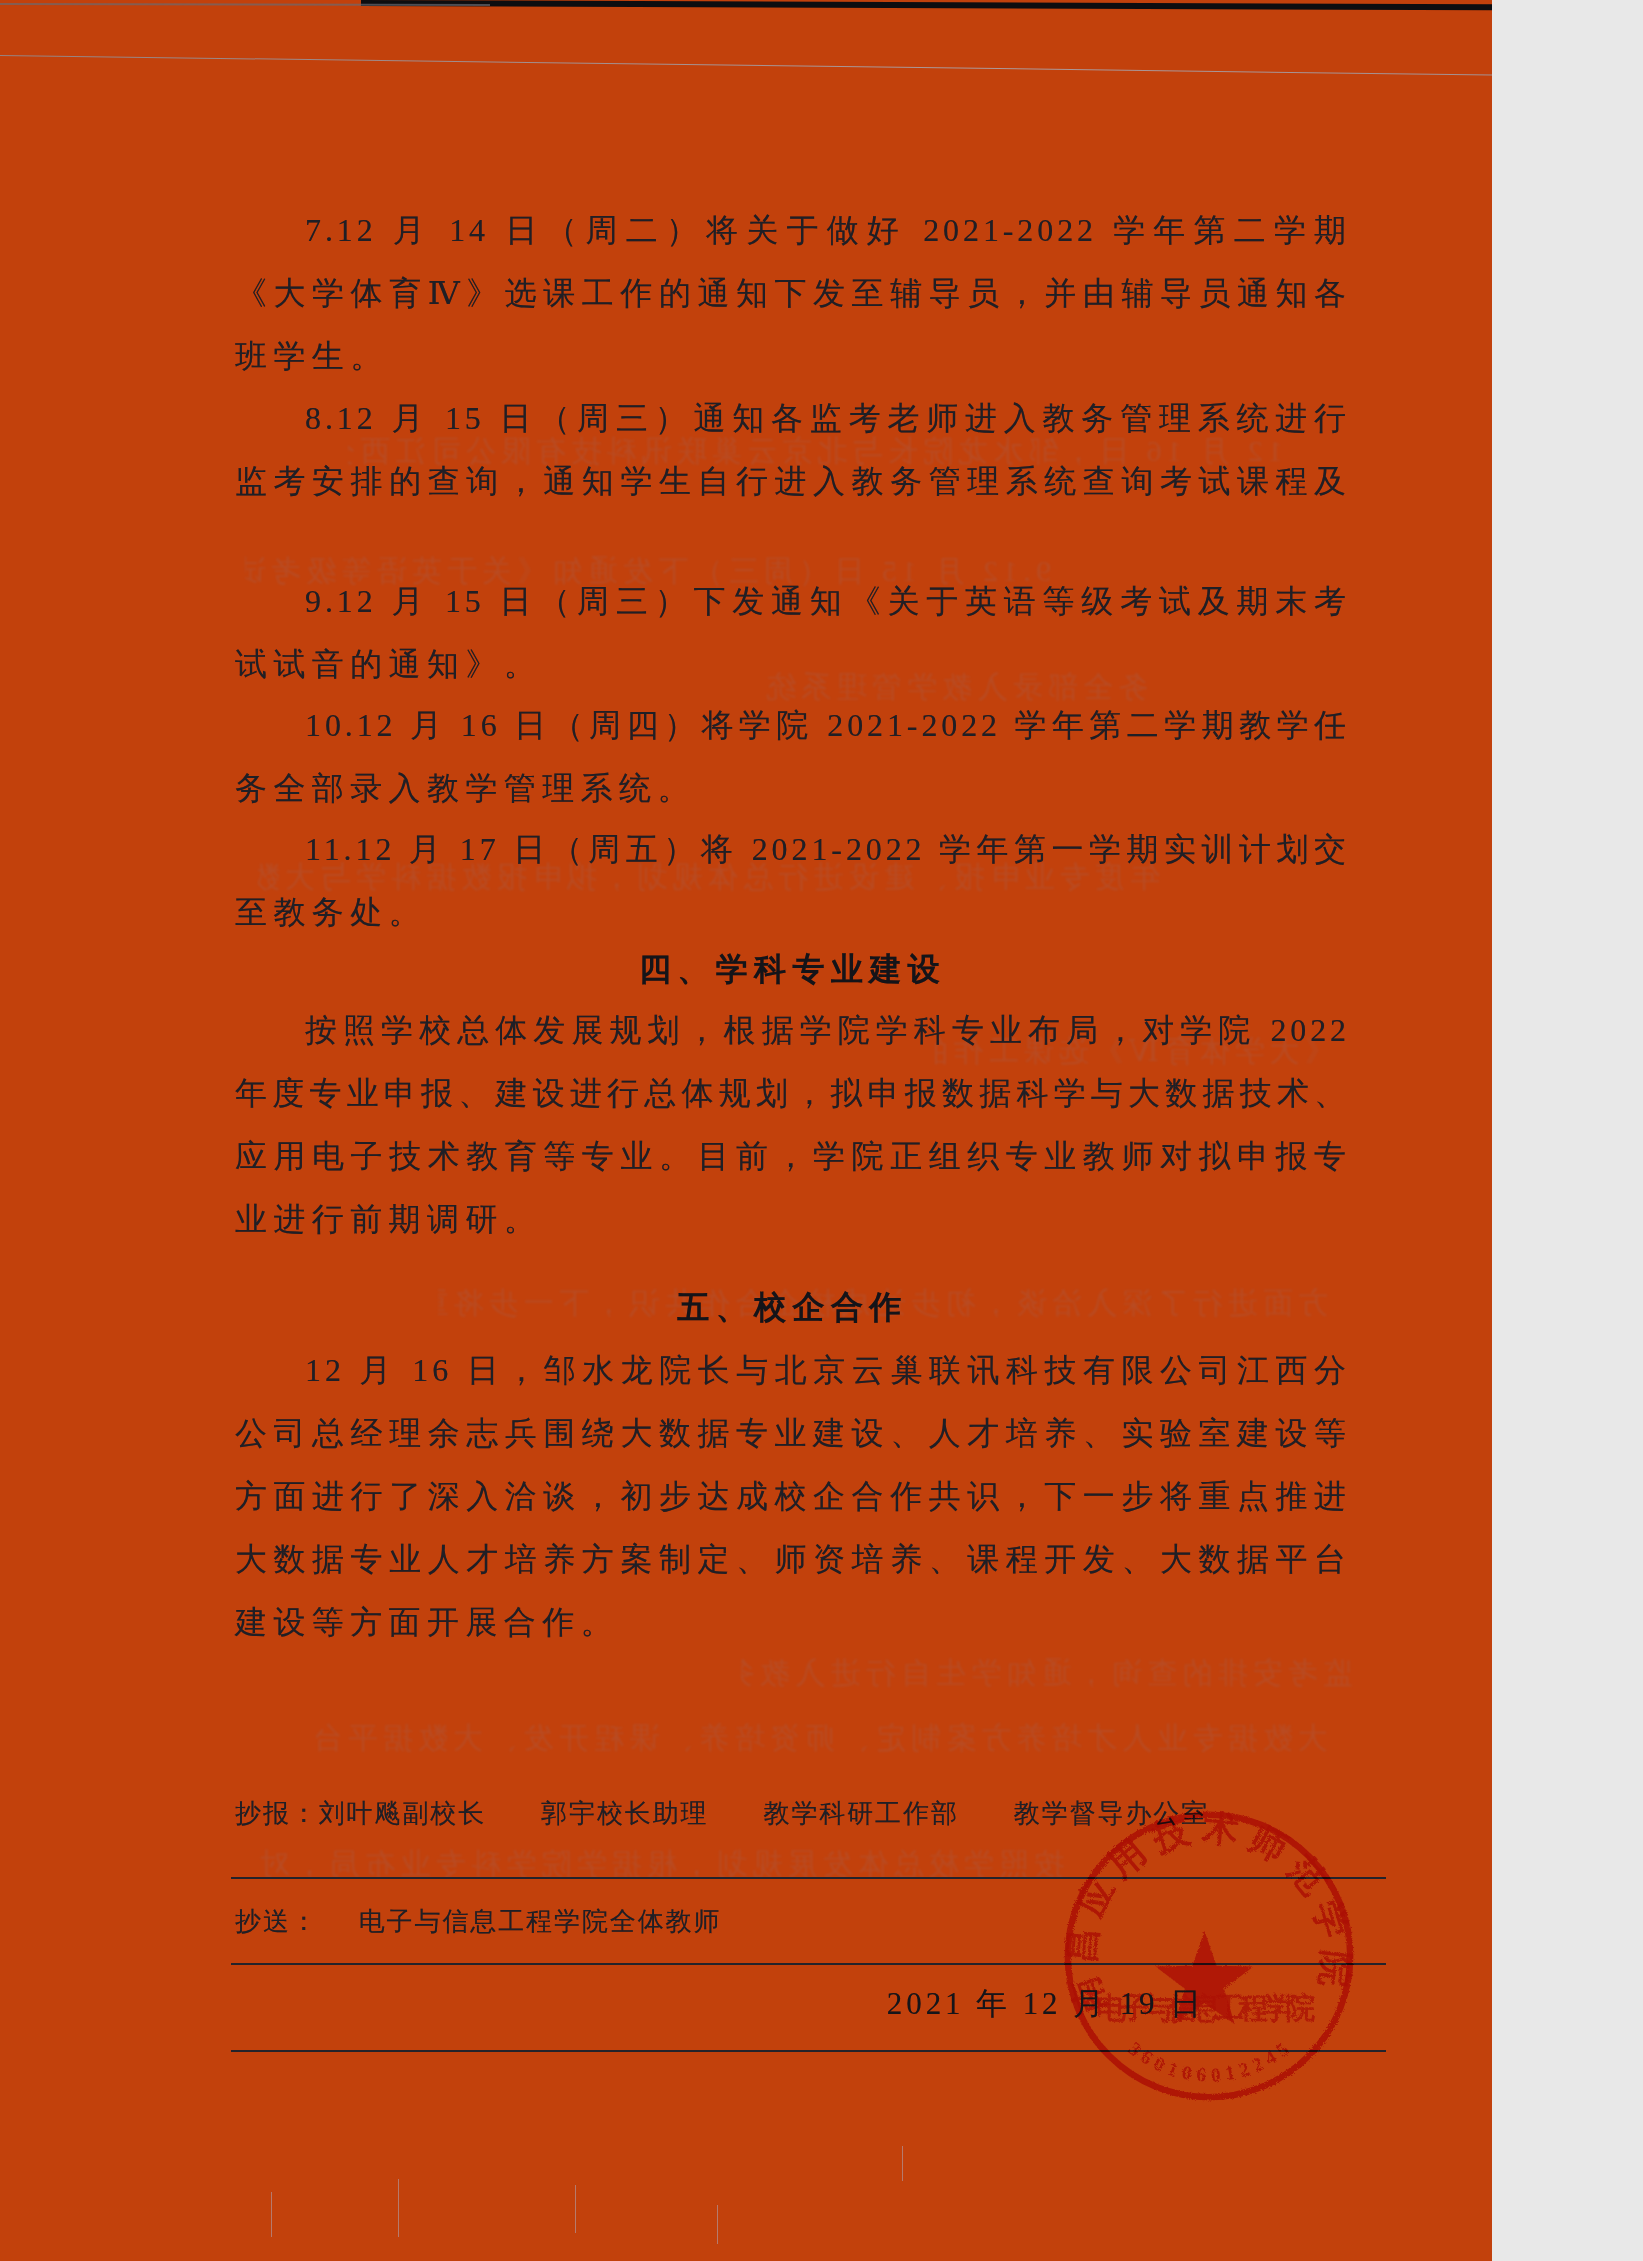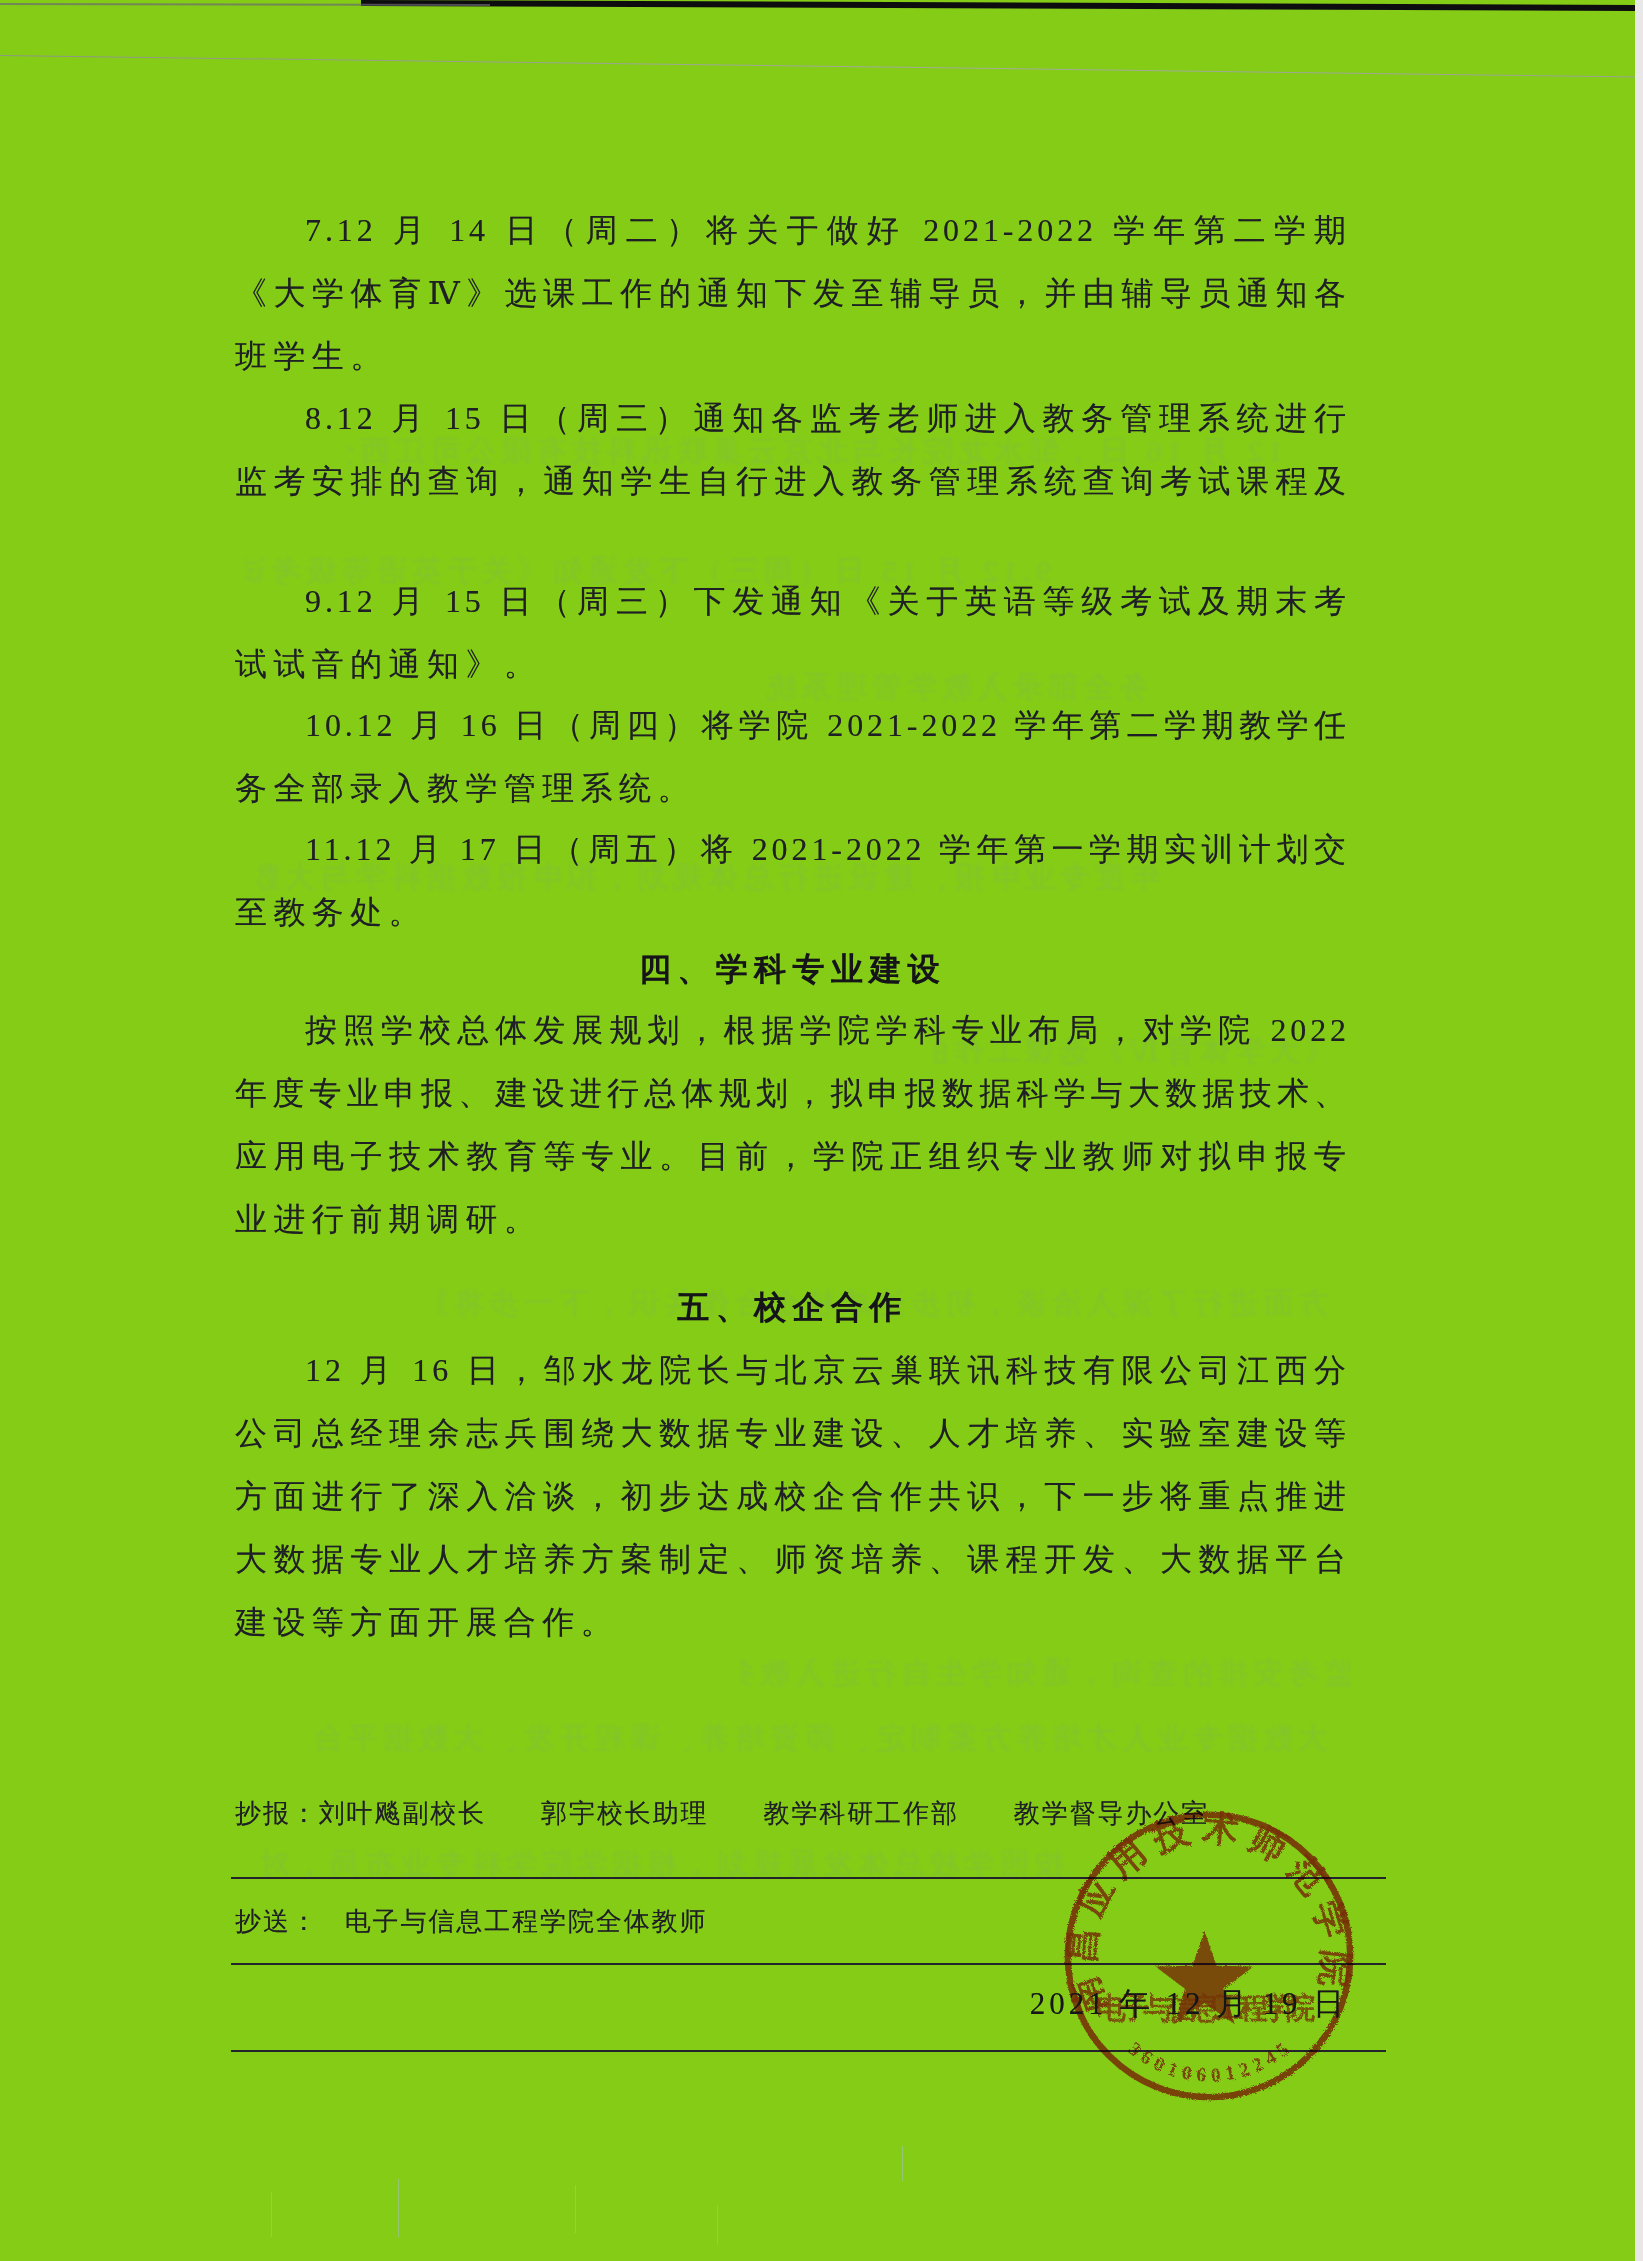--- a/index.html
+++ b/index.html
@@ -1,19 +1,19 @@
 <!DOCTYPE html>
 <html style="font-size:10.3px"><head>
 <meta charset="utf-8">
 <style>
   html,body{margin:0;padding:0;background:#e8e8e8;}
   .page{
     position:relative;
-    width:1635px;height:2261px;
-    background:#84cc16;
+    width:1492px;height:2261px;
+    background:#c2410c;
     overflow:hidden;
     font-family:"Liberation Serif","DejaVu Serif",serif;
     color:#1f1f26;
   }
   
   .scan-bar{position:absolute;top:0;left:361px;width:1321px;height:6.4px;background:#0d0d10;transform:rotate(.22deg);transform-origin:left top;}
   .scan-bar2{position:absolute;top:2.6px;left:0;width:490px;height:1.9px;background:#6a6a70;opacity:.7;transform:rotate(.12deg);transform-origin:left top;}
   .scan-line{position:absolute;top:55px;left:-2.6px;width:1650px;height:1.3px;background:linear-gradient(90deg,#8e8e96,#a8a8b2 60%,#9b9ba6);opacity:.85;transform:rotate(.75deg);transform-origin:left top;}
   .streak{position:absolute;width:1.3px;background:#a9c0e4;opacity:.45;filter:blur(0.6px);}
   
@@ -39,21 +39,21 @@
   }
   .para.heading .ln{white-space:nowrap;text-align:center;text-align-last:auto;}
   
   .foot-row{
     position:absolute;left:235px;height:40px;line-height:40px;
     font-size:26px;letter-spacing:1.9px;white-space:nowrap;
     text-shadow:0 0 0.6px rgba(10,10,20,.4);
   }
   .recipient{margin-right:55px;}
   .recipient:last-child{margin-right:0;}
-  .send-val{margin-left:26px;}
+  .send-val{margin-left:40px;}
   .rule{position:absolute;left:231px;width:1155px;height:1.9px;background:#23232b;}
   .date-row{
     position:absolute;top:1984px;right:287px;height:40px;line-height:40px;
     font-size:31px;letter-spacing:3.9px;white-space:nowrap;color:#15151a;z-index:6;
     text-shadow:0 0 0.6px rgba(10,10,20,.4);
   }
   
   .seal{position:absolute;left:1062px;top:1809px;width:294px;height:294px;z-index:5;mix-blend-mode:multiply;}
   .seal svg{display:block;width:100%;height:100%;}
   .seal text{font-family:"Liberation Serif","DejaVu Serif",serif;font-weight:700;}

